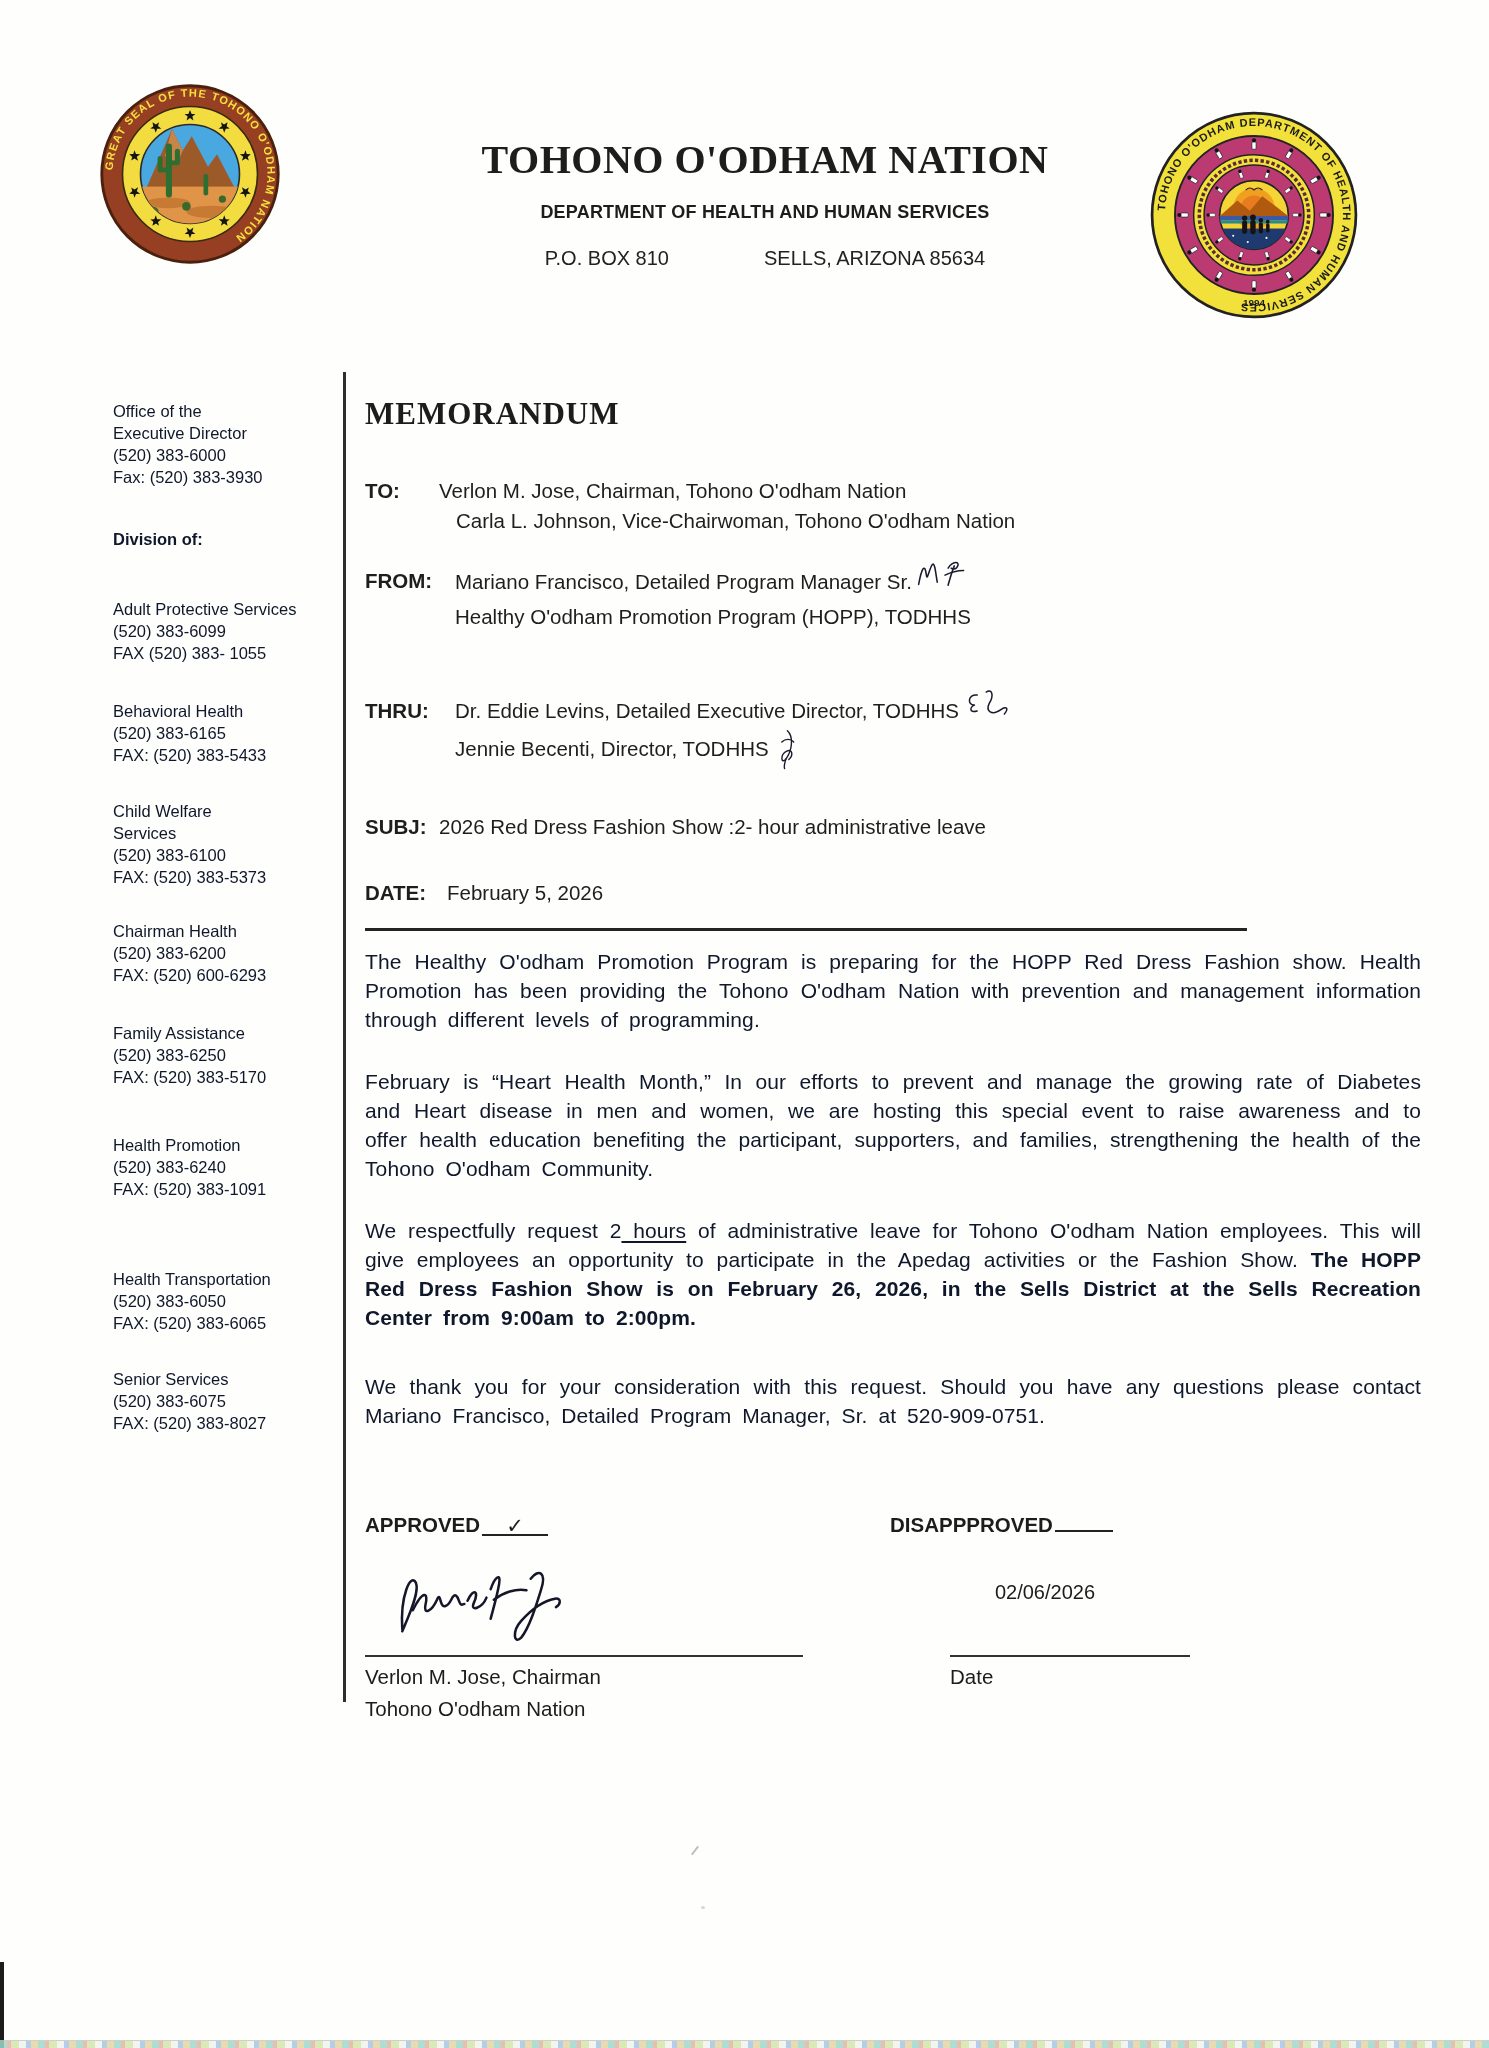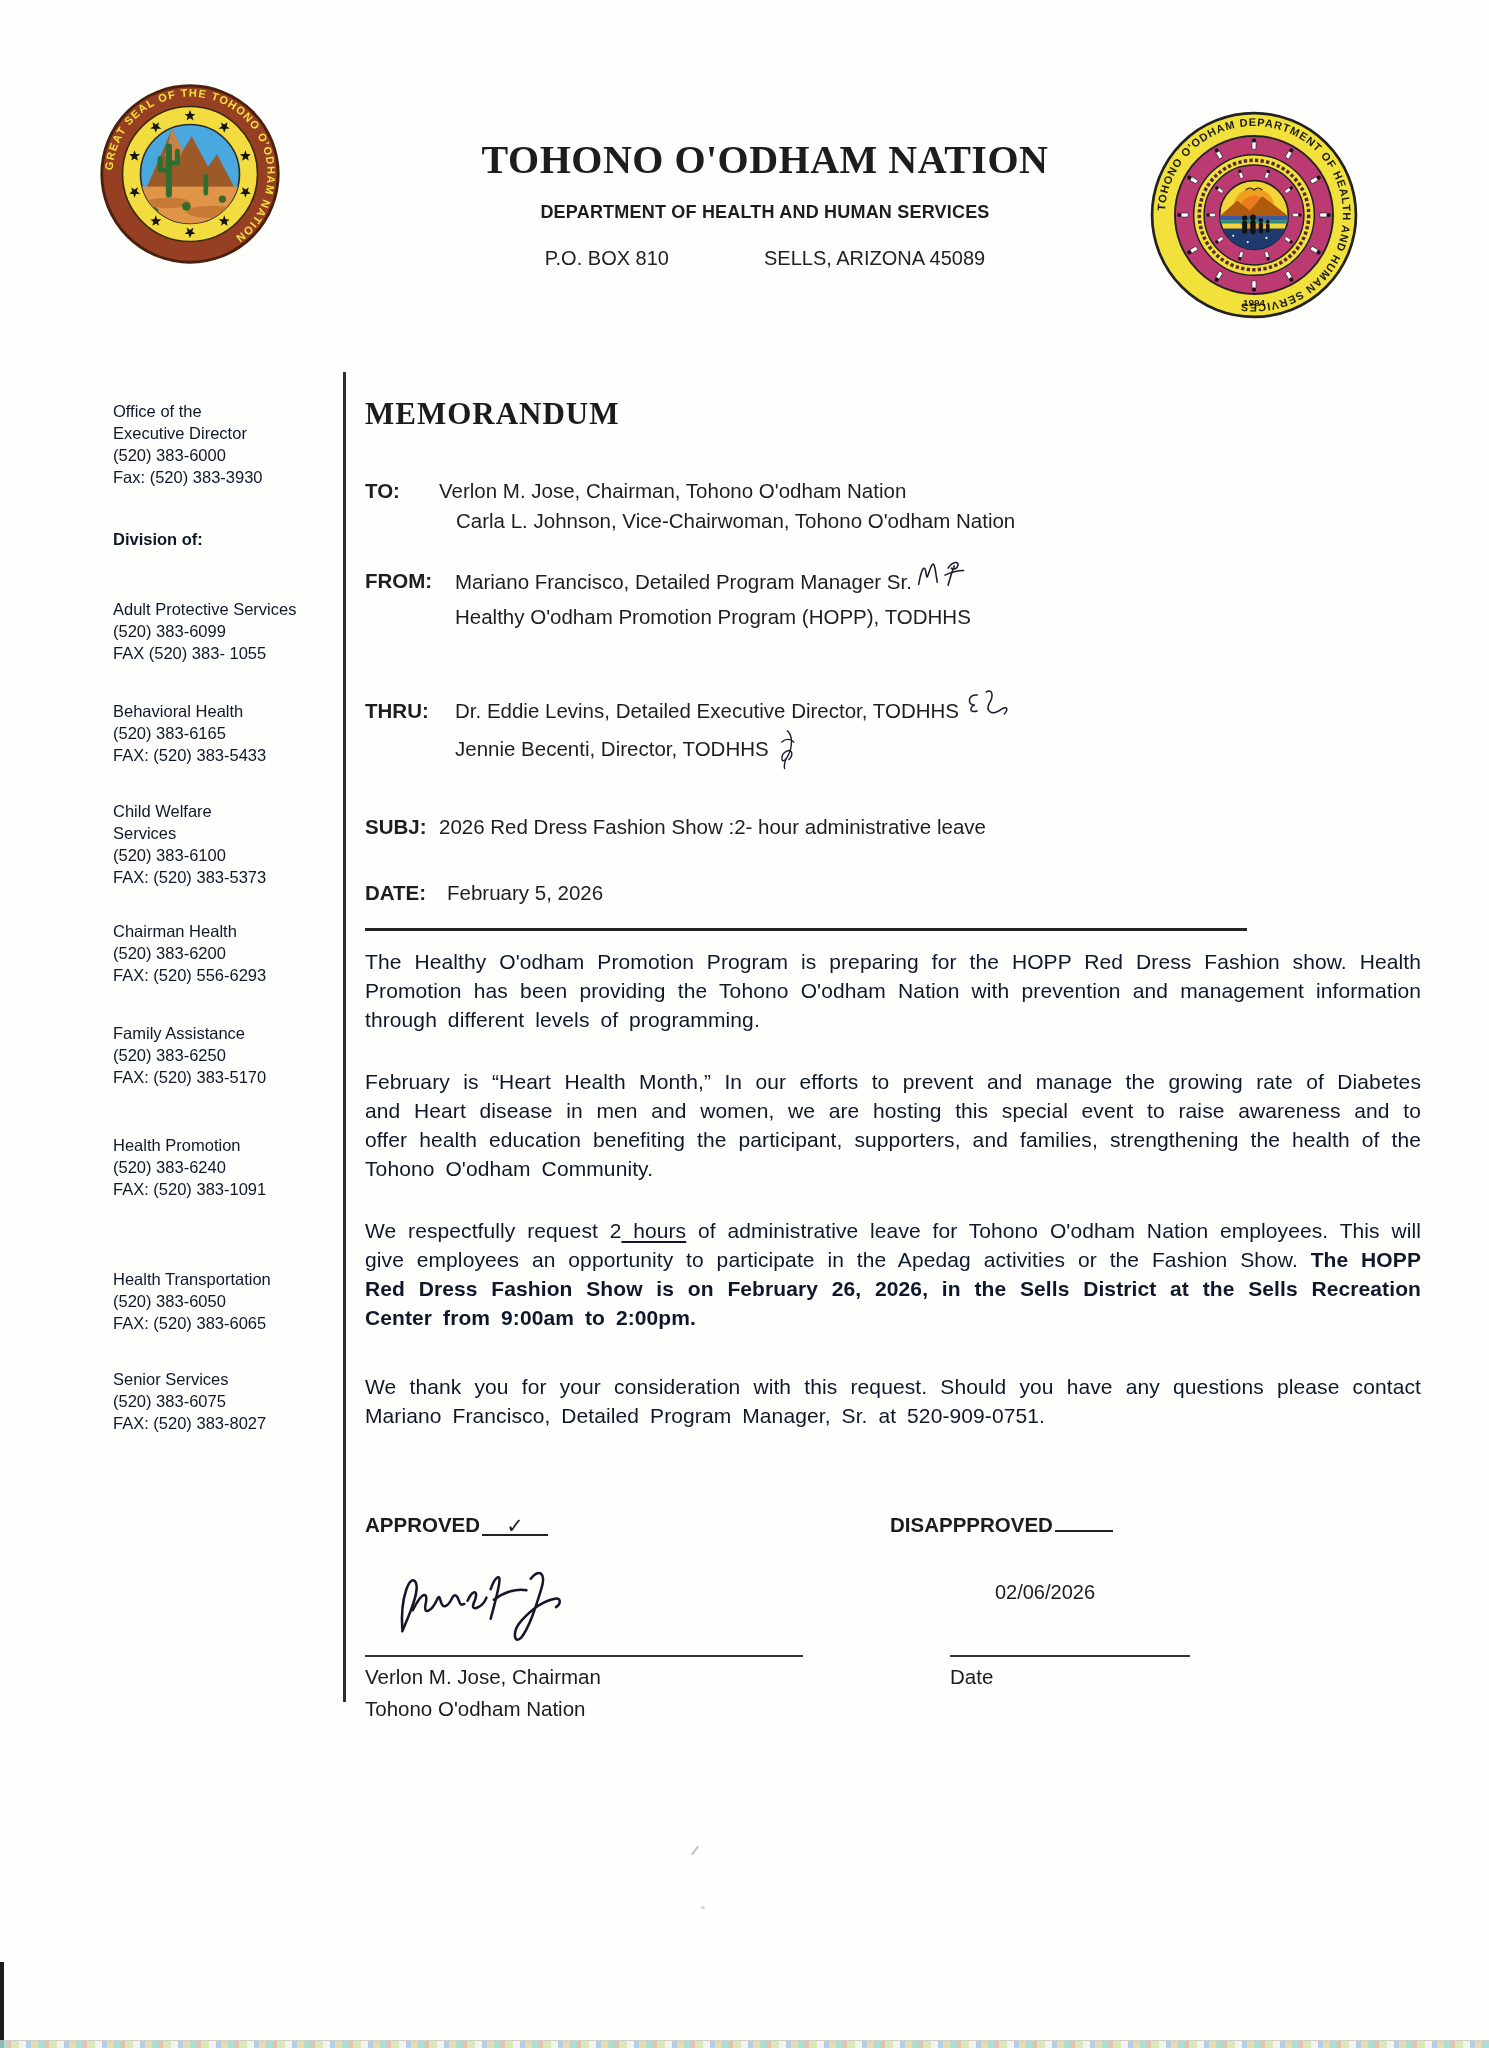--- a/index.html
+++ b/index.html
@@ -130,21 +130,21 @@
     <text font-family="Liberation Sans, sans-serif" font-size="6.1" font-weight="bold" fill="#f5e13d" letter-spacing="0.7">
       <textPath href="#lseal-textarc" startOffset="2">GREAT SEAL OF THE TOHONO O'ODHAM NATION</textPath>
     </text>
   </svg>
 
   <div class="header-block">
     <div class="header-title">TOHONO O'ODHAM NATION</div>
     <div class="header-subtitle">DEPARTMENT OF HEALTH AND HUMAN SERVICES</div>
     <div class="header-address">
       <span>P.O. BOX 810</span>
-      <span>SELLS, ARIZONA 45089</span>
+      <span>SELLS, ARIZONA 85634</span>
     </div>
   </div>
 
   <svg class="seal-right" viewBox="0 0 100 100">
     <defs>
       <clipPath id="rseal-center">
           <circle cx="50" cy="50" r="16.5"></circle>
         </clipPath>
       <path id="rseal-textarc" d="M 7.2,50 A 42.8,42.8 0 1 1 92.8,50 A 42.8,42.8 0 1 1 7.2,50" fill="none"></path>
       <g id="rsicon">
@@ -235,21 +235,21 @@
     </div>
     <div class="sb-block sb-cw">
       <div>Child Welfare</div>
       <div>Services</div>
       <div>(520) 383-6100</div>
       <div>FAX: (520) 383-5373</div>
     </div>
     <div class="sb-block">
       <div>Chairman Health</div>
       <div>(520) 383-6200</div>
-      <div>FAX: (520) 556-6293</div>
+      <div>FAX: (520) 600-6293</div>
     </div>
     <div class="sb-block sb-fa">
       <div>Family Assistance</div>
       <div>(520) 383-6250</div>
       <div>FAX: (520) 383-5170</div>
     </div>
     <div class="sb-block sb-hp">
       <div>Health Promotion</div>
       <div>(520) 383-6240</div>
       <div>FAX: (520) 383-1091</div>

